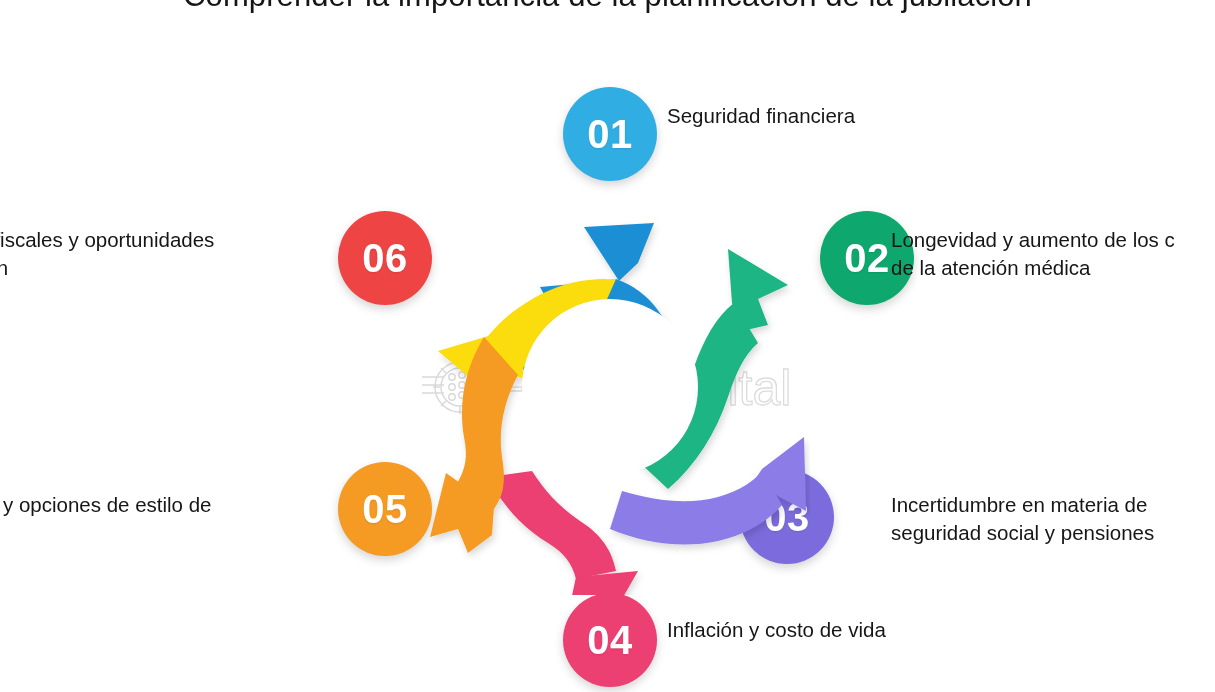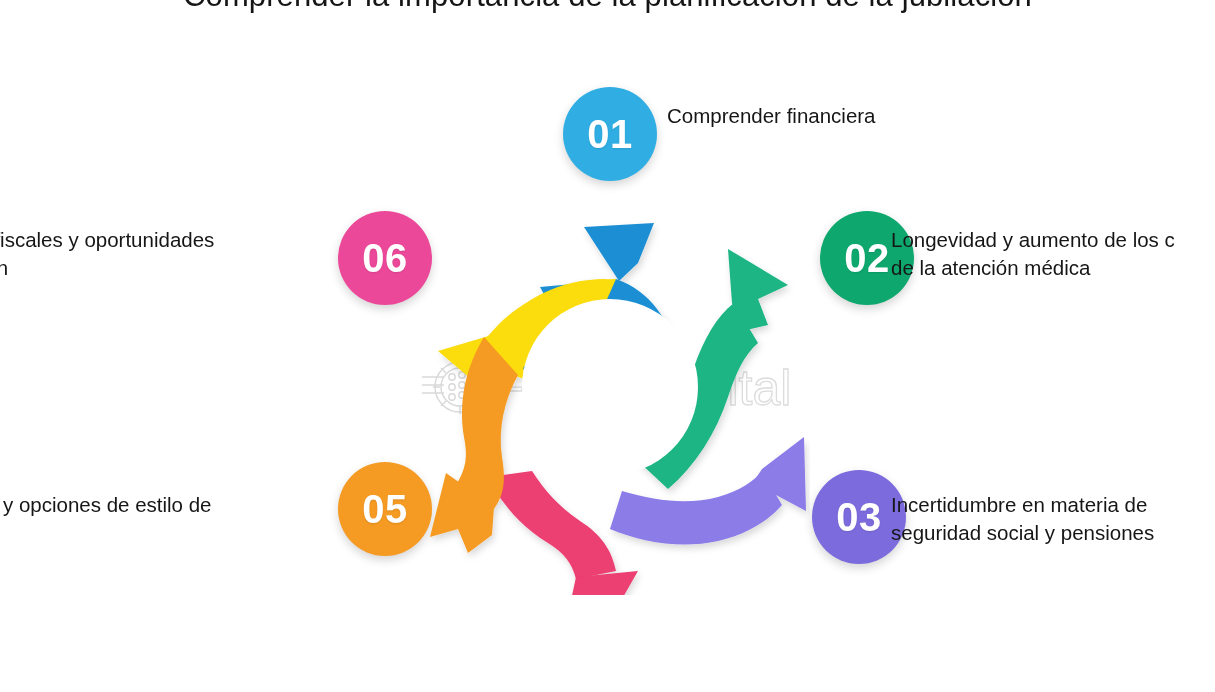--- a/index.html
+++ b/index.html
@@ -71,21 +71,21 @@
     font-weight: bold;
     letter-spacing: 0.5px;
     font-family: "Liberation Sans", sans-serif;
     box-shadow: 0 4px 10px rgba(0,0,0,0.17);
     text-shadow: 0 1px 2px rgba(0,0,0,0.10);
   }
   .badge span { line-height: 1; }
 
   .b01 { left: 563px; top:  87px; }
   .b02 { left: 820px; top: 211px; }
-  .b03 { left: 812px; top: 470px; }
+  .b03 { left: 740px; top: 470px; }
   .b04 { left: 563px; top: 593px; }
   .b05 { left: 338px; top: 462px; }
   .b06 { left: 338px; top: 211px; }
 
   
   .label {
     position: absolute;
     font-size: 20.5px;
     line-height: 28px;
     color: #161616;
@@ -255,29 +255,33 @@
 
   <div class="badge b01" style="background:#30AEE4">
     <span>01</span>
   </div>
   <div class="badge b02" style="background:#0EA86E">
     <span>02</span>
   </div>
   <div class="badge b03" style="background:#7B6BDD">
     <span>03</span>
   </div>
+  <div class="badge b04" style="background:#EC3F72">
+    <span>04</span>
+  </div>
   <div class="badge b05" style="background:#F59A22">
     <span>05</span>
   </div>
-  <div class="badge b06" style="background:#ec4899">
+  <div class="badge b06" style="background:#ef4444">
     <span>06</span>
   </div>
 
-  <div class="label right l01">Comprender financiera</div>
+  <div class="label right l01">Seguridad financiera</div>
   <div class="label right l02">Longevidad y aumento de los c
 de la atención médica</div>
   <div class="label right l03">Incertidumbre en materia de
 seguridad social y pensiones</div>
+  <div class="label right l04">Inflación y costo de vida</div>
   <div class="label left l05">bilidad y opciones de estilo de</div>
   <div class="label left l06">ficios fiscales y oportunidades
 versión</div>
 
 </div>
 
 </body></html>

